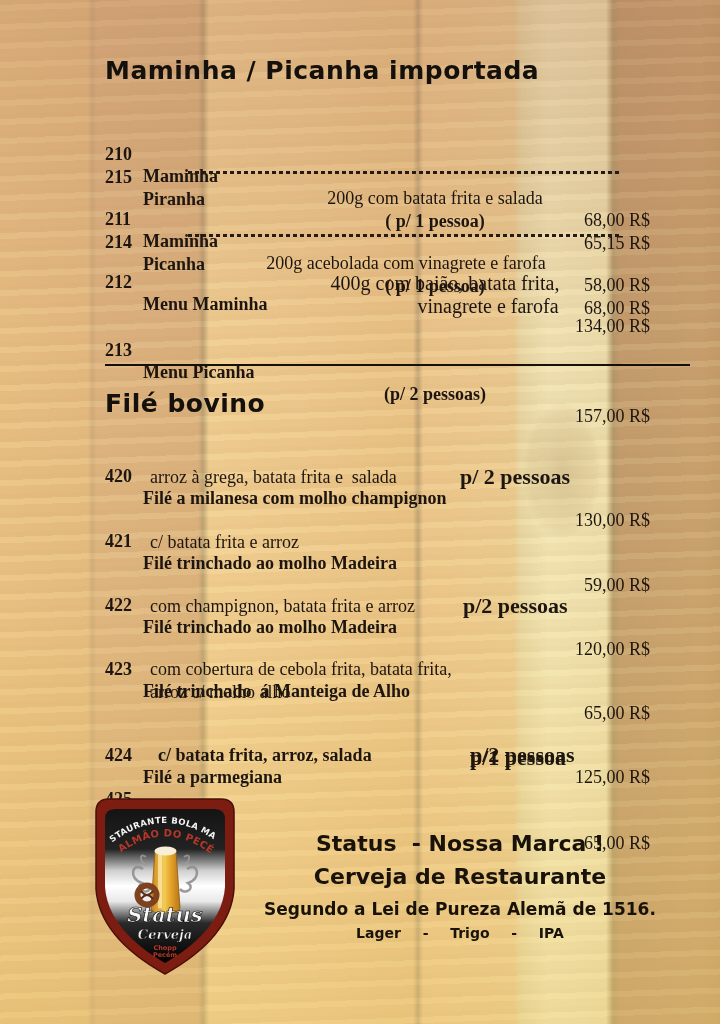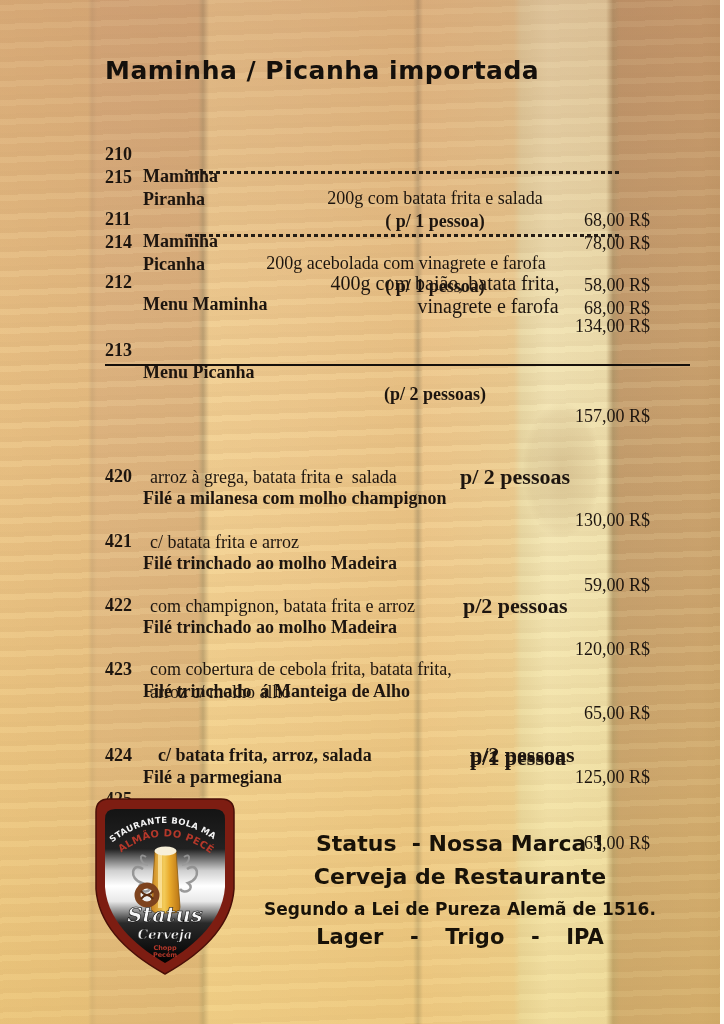--- a/index.html
+++ b/index.html
@@ -39,42 +39,42 @@
   .sub{position:absolute;left:45px;font-size:18px;line-height:22px;white-space:pre;}
   .sub.b{font-weight:bold;margin-left:8px;}
   .serv{position:absolute;left:355px;font-weight:bold;font-size:22px;line-height:22px;white-space:pre;}
   .rule{position:absolute;left:105px;top:364px;width:585px;border-top:2.5px solid #16100b;}
   .slogans{position:absolute;left:240px;top:831px;width:440px;height:135px;
     font-family:"DejaVu Sans","Liberation Sans",sans-serif;font-weight:bold;color:#181208;}
   .slogans div{position:absolute;left:0;right:0;text-align:center;white-space:pre;}
   #slog1{top:0;font-size:22px;}
   #slog2{top:33px;font-size:22px;}
   #slog3{top:68px;font-size:17px;}
-  #slog4{top:94px;font-size:21px;word-spacing:6px;}
+  #slog4{top:94px;font-size:14px;word-spacing:6px;}
   .logo{position:absolute;left:88px;top:791px;width:154px;height:186px;}
 </style>
 </head>
 <body>
 
 <div class="page">
 
   <div id="title1" class="sec-title">Maminha / Picanha importada</div>
 
   <div id="sec1" class="sec">
     <div class="row" style="top:0px">
       <span class="num">210</span>
       <span class="name">Maminha</span>
       <span class="desc">200g com batata frita e salada</span>
       <span class="price">68,00 R$</span>
     </div>
     <div class="row" style="top:23px">
       <span class="num">215</span>
       <span class="name">Piranha</span>
       <span class="desc b">( p/ 1 pessoa)</span>
-      <span class="price">78,00 R$</span>
+      <span class="price">65,15 R$</span>
     </div>
     <div class="dash" style="top:50px"></div>
     <div class="row" style="top:65px">
       <span class="num">211</span>
       <span class="name">Maminha</span>
       <span class="desc c301">200g acebolada com vinagrete e farofa</span>
       <span class="price">58,00 R$</span>
     </div>
     <div class="row" style="top:88px">
       <span class="num">214</span>
@@ -93,20 +93,21 @@
     <div class="row" style="top:196px">
       <span class="num">213</span>
       <span class="name">Menu Picanha</span>
       <span class="desc b">(p/ 2 pessoas)</span>
       <span class="price">157,00 R$</span>
     </div>
   </div>
 
   <div class="rule"></div>
 
+  <div id="title2" class="sec-title">Filé bovino</div>
 
   <div id="sec2" class="sec">
     <div class="row" style="top:0px">
       <span class="num">420</span>
       <span class="name">Filé a milanesa com molho champignon</span>
       <span class="price">130,00 R$</span>
     </div>
     <div class="sub" style="top:23px">arroz à grega, batata frita e  salada</div>
     <div class="serv" style="top:23px">p/ 2 pessoas</div>
 

